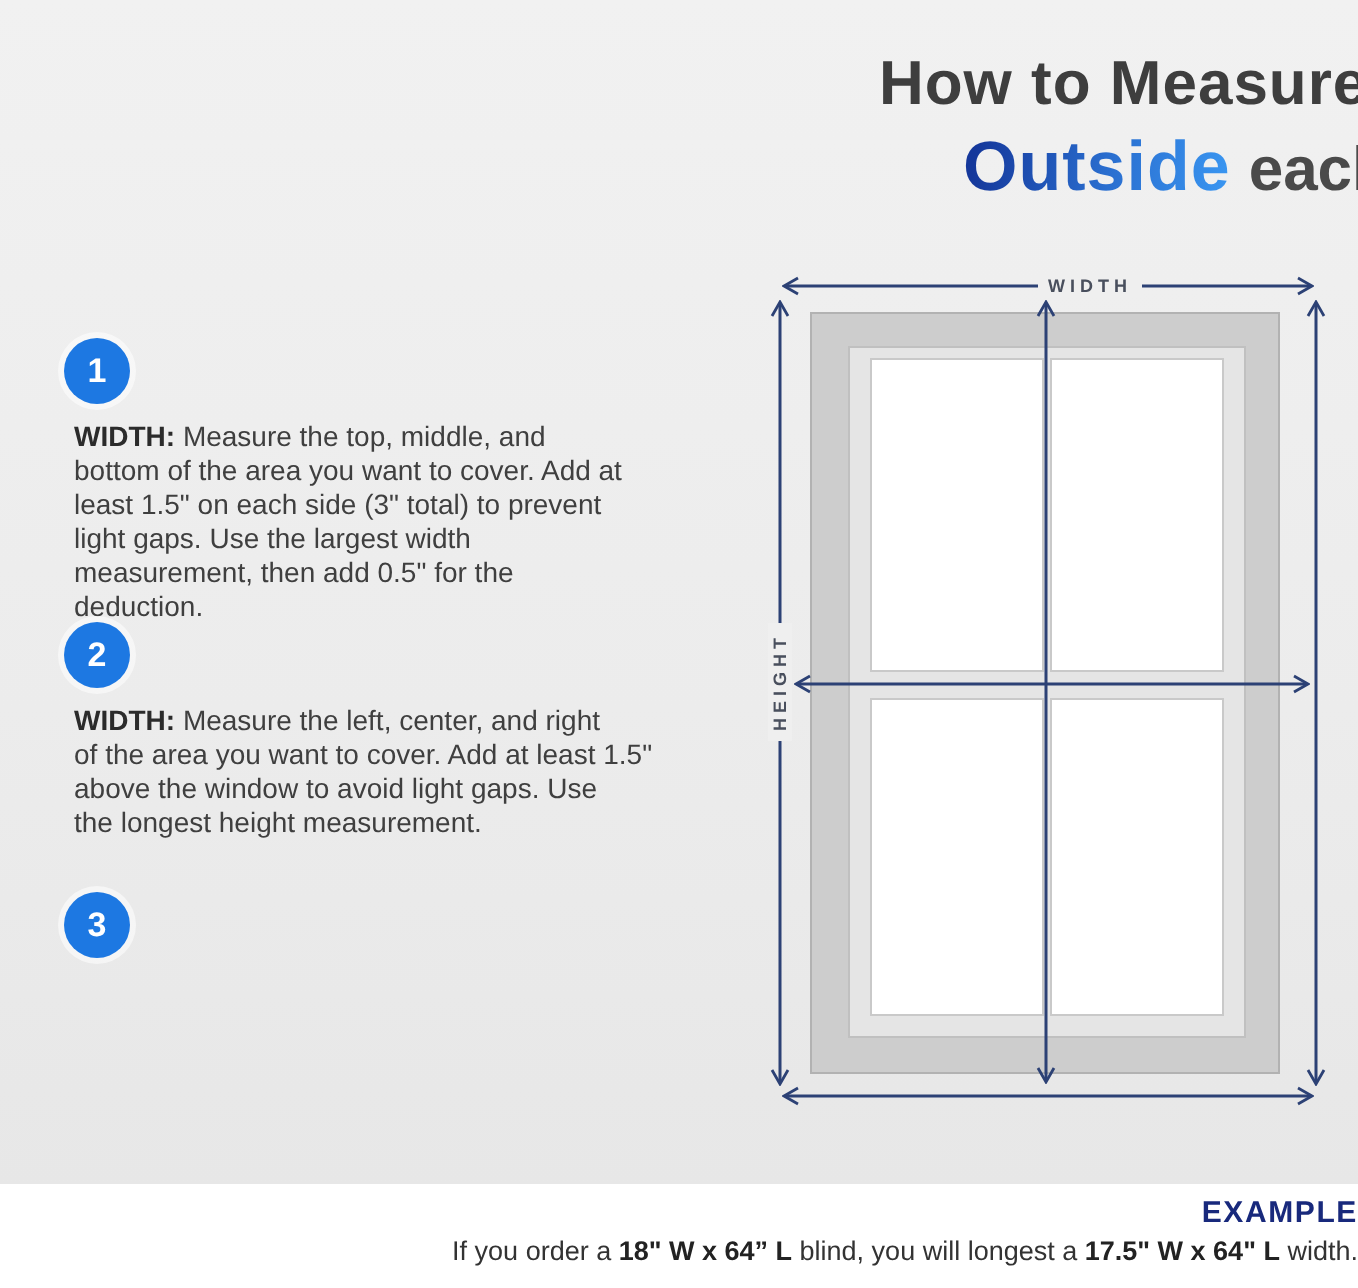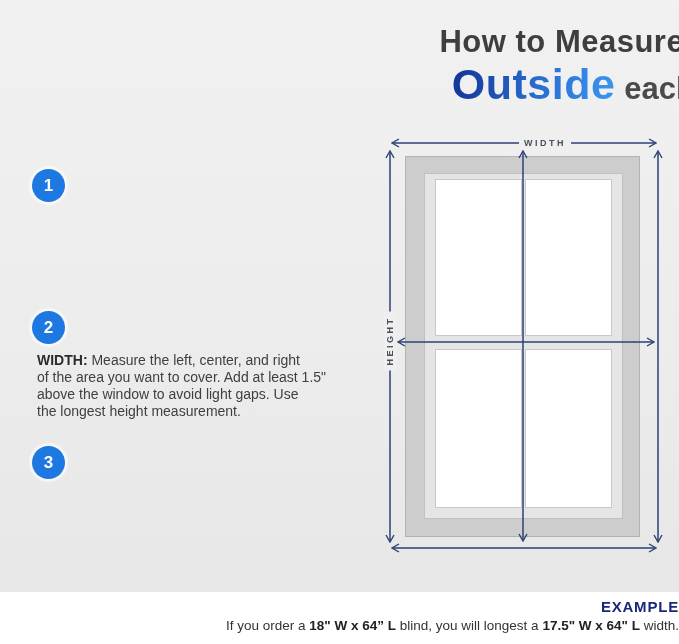--- a/index.html
+++ b/index.html
@@ -12,21 +12,21 @@
     -webkit-font-smoothing:antialiased;
   }
   
   .hdr{position:absolute;top:24px;left:16px;width:100%;text-align:right;}
   .hdr h1{
     margin:0;font-size:31px;line-height:36px;font-weight:700;
     color:#3e3e3e;letter-spacing:.5px;
   }
   .hdr .line2{line-height:46px;margin-top:1px;}
   .accent{
-    font-size:43px;font-weight:700;letter-spacing:.5px;
+    font-size:35px;font-weight:700;letter-spacing:.5px;
     color:#1d5fc4;
     background:linear-gradient(97deg,#15389b 5%,#2a6fd0 55%,#3a97f2 100%);
     -webkit-background-clip:text;background-clip:text;
     -webkit-text-fill-color:transparent;
   }
   .mount{font-size:31px;font-weight:700;color:#4a4a4a;margin-left:9px;}
   
   .step{position:absolute;left:32px;width:352px;}
   .badge{
     width:33px;height:33px;border-radius:50%;
@@ -86,20 +86,26 @@
 
   <div class="hdr">
     <h1>How to Measure:</h1>
     <div class="line2">
       <span class="accent">Outside</span><span class="mount">each</span>
     </div>
   </div>
 
   <div class="step s1">
     <div class="badge">1</div>
+    <p><b>WIDTH:</b> <span class="body">Measure the top, middle, and
+bottom of the area you want to cover. Add at
+least 1.5" on each side (3" total) to prevent
+light gaps. Use the largest width
+measurement, then add 0.5" for the
+deduction.</span></p>
   </div>
 
   <div class="step s2">
     <div class="badge">2</div>
     <p><b>WIDTH:</b> <span class="body">Measure the left, center, and right
 of the area you want to cover. Add at least 1.5"
 above the window to avoid light gaps. Use
 the longest height measurement.</span></p>
   </div>
 

